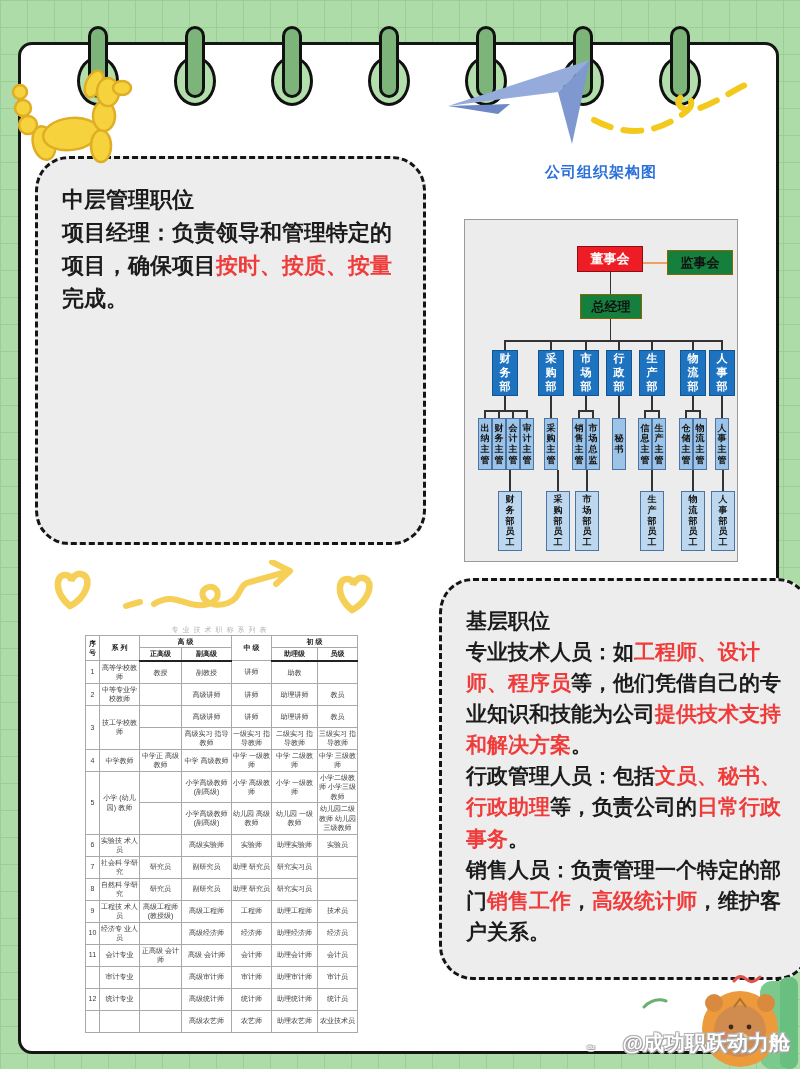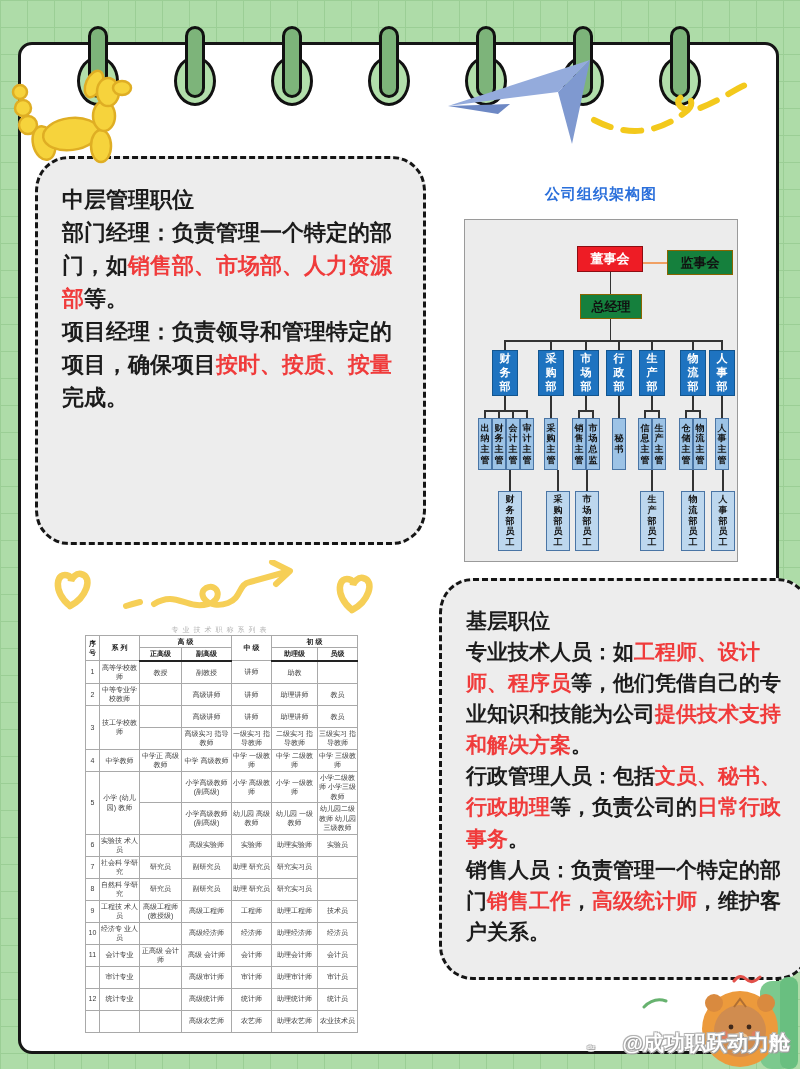--- a/index.html
+++ b/index.html
@@ -31,21 +31,21 @@
     position:absolute;background:#ededed;border:3.5px dashed #151515;
     border-radius:34px;box-sizing:border-box;padding:24px 24px;
     color:#1c1c1c;font-weight:700;z-index:6;
   }
   #middle-box{left:35px;top:156px;width:391px;height:389px;font-size:22px;line-height:1.5;}
   #base-box{left:399px;top:578px;width:372px;height:402px;font-size:21px;line-height:1.48;margin-left:40px;}
   .para{margin:0;}
   .hl{color:#f03b3b;}
   
   #org-chart{position:absolute;left:455px;top:163px;width:292px;height:372px;z-index:6;}
-  #org-title{text-align:center;color:#2a6fdb;font-weight:700;font-size:15px;letter-spacing:1px;margin-top:22px;}
+  #org-title{text-align:center;color:#2a6fdb;font-weight:700;font-size:15px;letter-spacing:1px;}
   #org-panel{
     position:absolute;left:9px;top:24px;width:274px;height:343px;
     background:#ececec;border:1px solid #9a9a9a;box-sizing:border-box;margin-top:32px;
   }
   .org-box{
     position:absolute;display:flex;align-items:center;justify-content:center;
     text-align:center;white-space:pre-line;box-sizing:border-box;
   }
   .kbox{font-weight:700;font-size:13px;color:#111;background:#15803d;border:1px solid #8a6400;}
   .board{background:#ee1c25;color:#fff;border:1px solid #8d0d12;}
@@ -129,21 +129,20 @@
   <path d="M6,46 C12,44 16,43 20,42" fill="none" stroke="#f6cf57" stroke-width="6" stroke-linecap="round"></path>
   <path d="M34,44 C56,30 66,50 88,44 C104,40 98,22 86,28 C76,34 88,50 108,43 C122,38 118,24 130,22 L166,12" fill="none" stroke="#f6cf57" stroke-width="6" stroke-linecap="round"></path>
   <path d="M152,2 L170,11 L156,24" fill="none" stroke="#f6cf57" stroke-width="6" stroke-linecap="round" stroke-linejoin="round"></path>
 </svg>
 <svg class="deco" style="left:326px;top:566px;" width="52" height="52" viewBox="0 0 52 52">
   <path d="M26,44 C8,30 12,8 25,14 C27,15 27,18 27,19 C28,16 32,11 37,12 C50,15 42,36 26,44" fill="none" stroke="#f6cf57" stroke-width="6.5" stroke-linecap="round"></path>
 </svg>
 
 <div id="middle-box" class="note-box">
     <div class="para"><span>中层管理职位</span></div>
-    <div class="para"><span>部门经理：负责管理一个特定的部门，如</span><span class="hl">销售部、市场部、人力资源部</span><span>等。</span></div>
     <div class="para"><span>项目经理：负责领导和管理特定的项目，确保项目</span><span class="hl">按时、按质、按量</span><span>完成。</span></div>
   </div>
 
 <div id="org-chart">
   <div id="org-title">公司组织架构图</div>
   <div id="org-panel">
       <div class="org-box kbox board" style="left: 112px; top: 26px; width: 66px; height: 26px;">董事会</div>
       <div class="org-box kbox" style="left: 202px; top: 30px; width: 66px; height: 25px;">监事会</div>
       <div class="oline" style="left: 178px; top: 42px; width: 24px; height: 2px;"></div>
       <div class="org-box kbox" style="left: 115px; top: 74px; width: 62px; height: 25px;">总经理</div>

